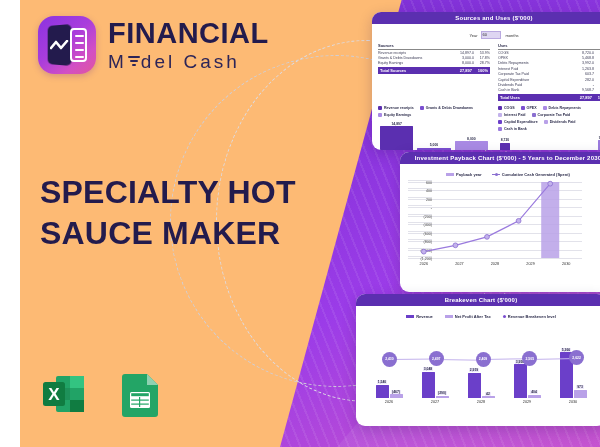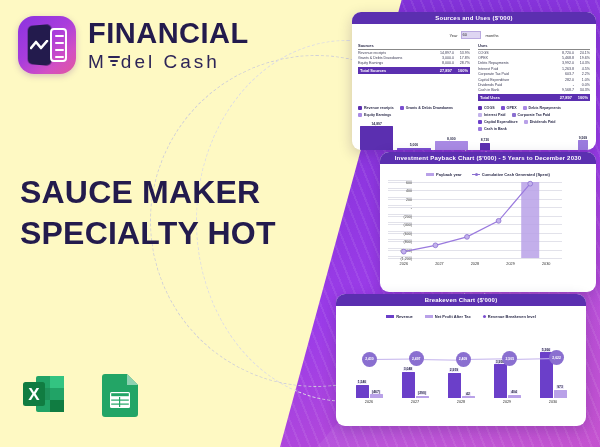--- a/index.html
+++ b/index.html
@@ -1,21 +1,21 @@
 <!DOCTYPE html>
 <html><head>
 <meta charset="utf-8">
 <style>
   html,body{margin:0;padding:0;}
   body{
     width:600px;height:447px;overflow:hidden;
     font-family:"Liberation Sans", sans-serif;
     background:#ffffff;position:relative;
   }
-  .stage{position:absolute;inset:0;overflow:hidden;background:#fef9c3;}
+  .stage{position:absolute;inset:0;overflow:hidden;background:#fdba74;margin-left:20px;}
 
   
   .bg-purple{
     position:absolute;top:0;right:0;width:320px;height:447px;
     background:linear-gradient(150deg,#7b2fd4 0%,#8a35dd 30%,#9b3ce8 55%,#b84bd6 80%,#c451cf 100%);
     clip-path:polygon(38% 0, 100% 0, 100% 100%, 0% 100%);
   }
   .bg-stripes{
     position:absolute;top:0;right:0;width:320px;height:447px;
     clip-path:polygon(38% 0, 100% 0, 100% 100%, 0% 100%);
@@ -180,22 +180,22 @@
         <span>M</span><span class="o-glyph">
             <b style="top:1px;width:12px"></b>
             <b style="top:5px;left:2px;width:8px"></b>
             <b style="top:9px;left:4px;width:4px"></b>
           </span><span>del</span>&nbsp;<span>Cash</span>
       </div>
     </div>
   </div>
 
   <div class="headline">
+    <div>SPECIALTY HOT</div>
     <div>SAUCE MAKER</div>
-    <div>SPECIALTY HOT</div>
   </div>
 
   <div class="app-icons">
     <svg class="xls" viewBox="0 0 52 52">
       <rect x="18" y="8" width="28" height="36" rx="2" fill="#21a366"></rect>
       <rect x="32" y="8" width="14" height="12" fill="#33c481"></rect>
       <rect x="32" y="20" width="14" height="12" fill="#21a366"></rect>
       <rect x="32" y="32" width="14" height="12" fill="#107c41"></rect>
       <rect x="18" y="20" width="14" height="12" fill="#185c37" opacity=".25"></rect>
       <rect x="5" y="14" width="22" height="24" rx="2.5" fill="#107c41"></rect>

